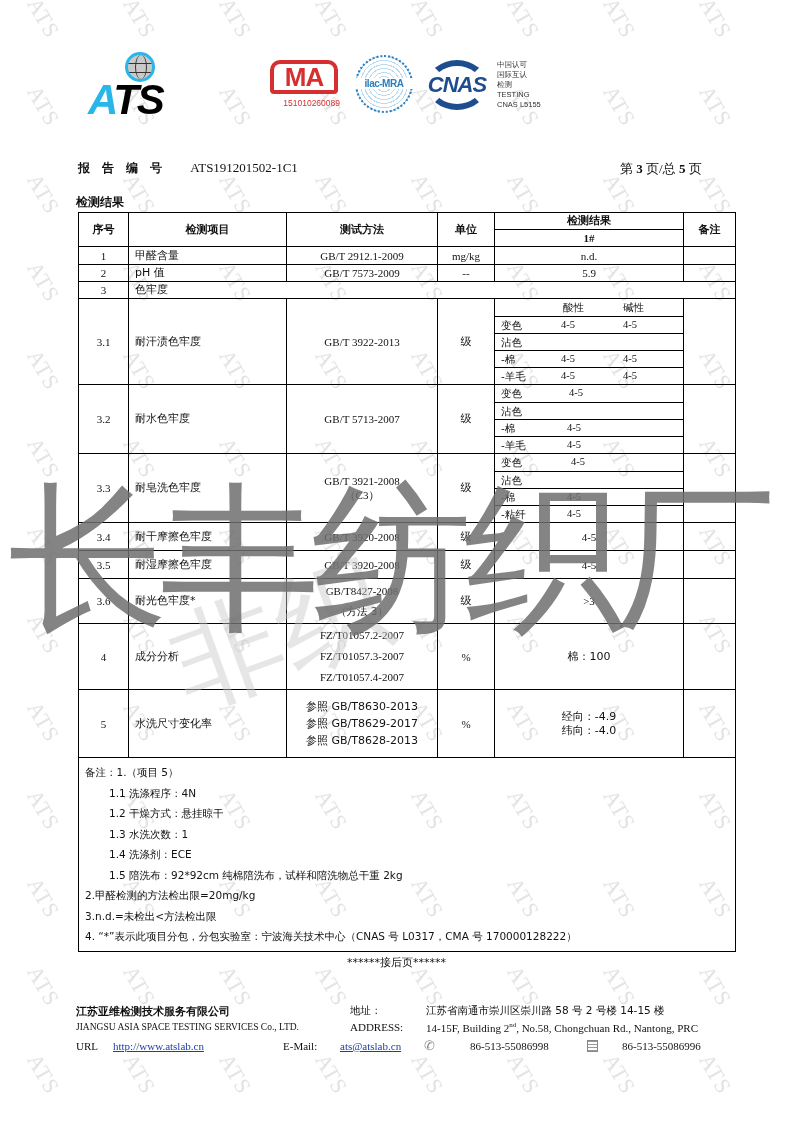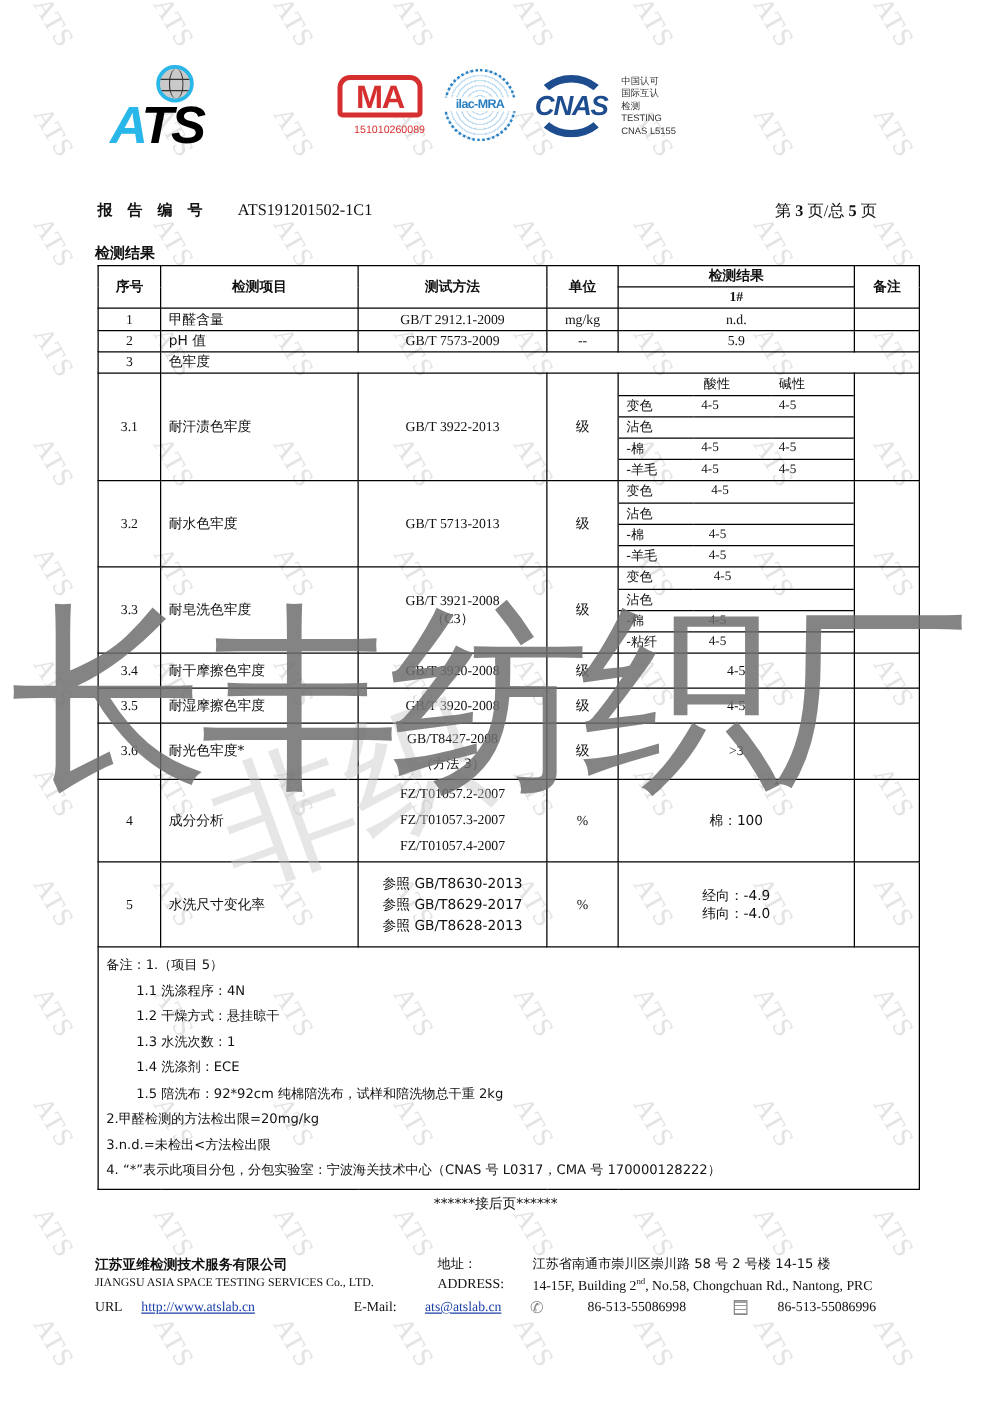--- a/index.html
+++ b/index.html
@@ -329,21 +329,21 @@
               </tr>
       </tbody>
           </table>
     </td>
     <td></td>
   </tr>
 
   <tr>
     <td class="c">3.2</td>
     <td class="l cn">耐水色牢度</td>
-    <td class="c">GB/T 5713-2013</td>
+    <td class="c">GB/T 5713-2007</td>
     <td class="c cn">级</td>
     <td>
       <table class="sub">
         <tbody>
               <tr>
                 <td class="k">变色</td>
                 <td style="padding-left:14px">4-5</td>
               </tr>
         <tr>
                 <td class="k">沾色</td>

